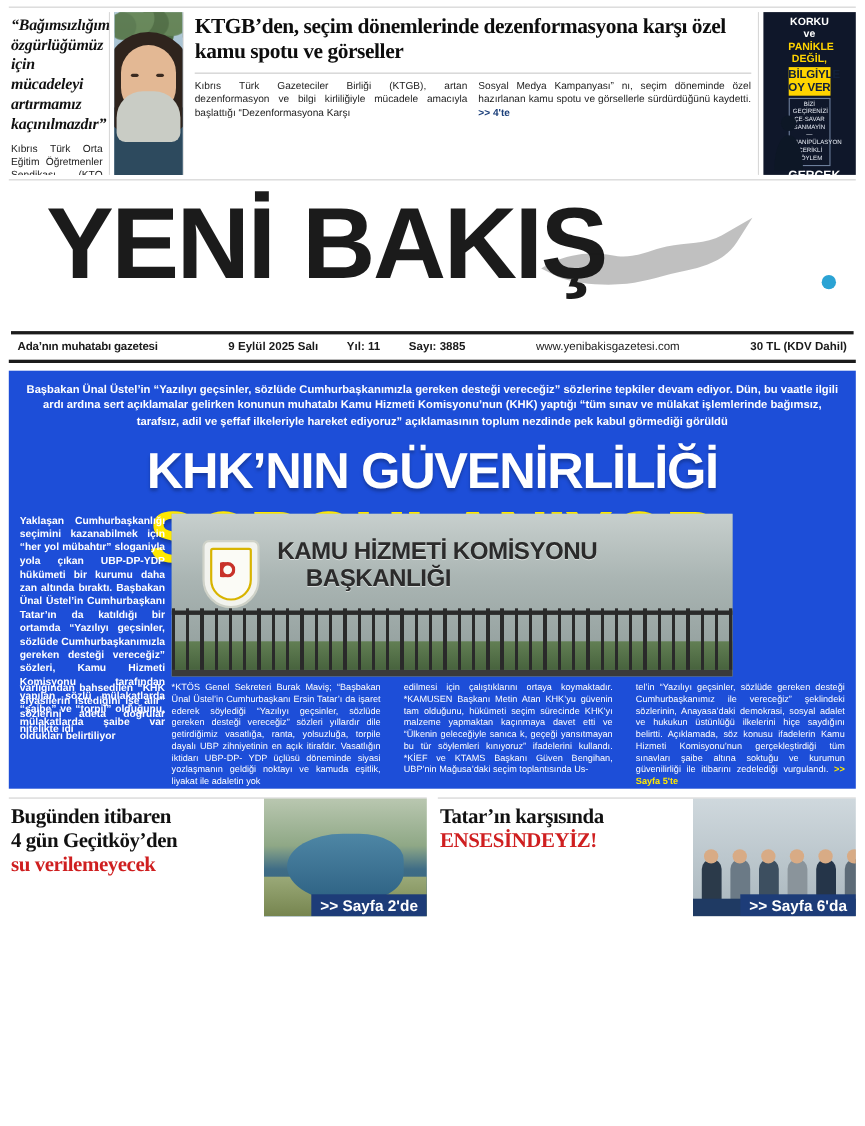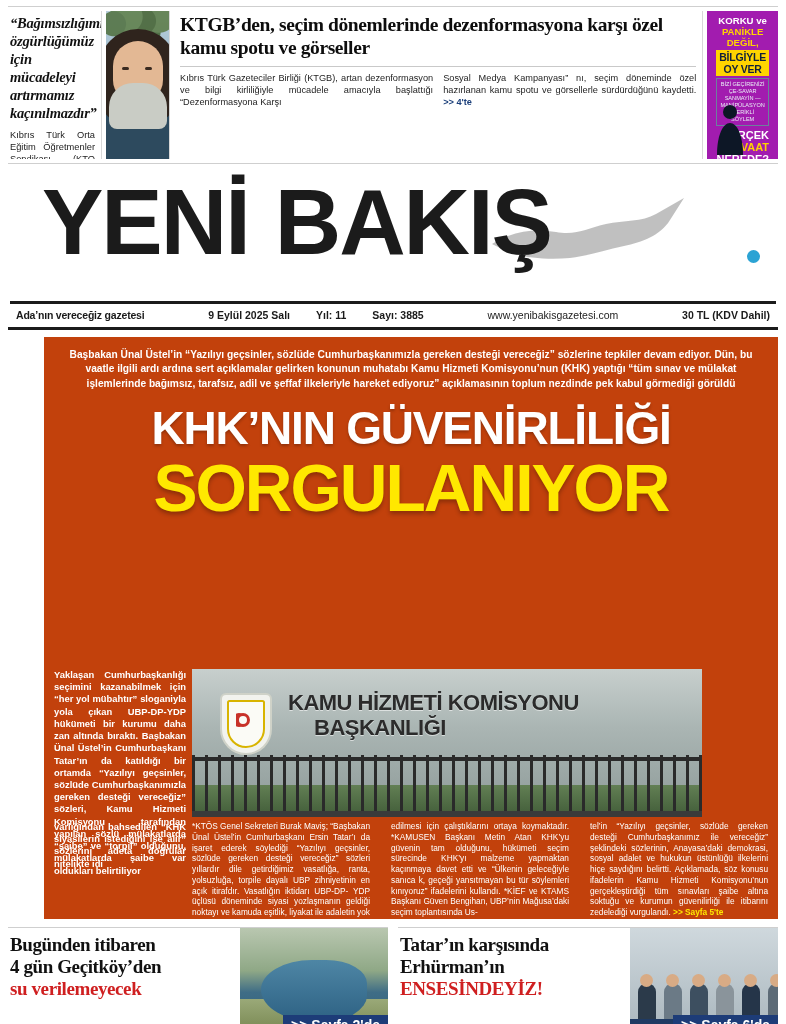--- a/index.html
+++ b/index.html
@@ -122,25 +122,25 @@
     flex: 1 1 0;
     font-size: 9.2px;
     line-height: 1.32;
     color: #1d1d1d;
     text-align: justify;
   }
   .ts-main .cols .more { color:#1b3f7a; font-weight:bold; }
 
   .ts-ad {
     width: 126px;
-    background: #a21caf;
+    background: #0f172a;
     color: #fff;
     position: relative;
     overflow: hidden;
-    padding: 4px 9px;
+    padding: 4px 23px;
   }
   .ts-ad .ad-t1 { font-size: 9.6px; font-weight: bold; text-align:center; line-height:1.15; color:#ffffff; }
   .ts-ad .ad-t1 .y { color:#ffd400; }
   .ts-ad .ad-band {
     margin: 2px 0;
     background:#ffd400; color:#11203a;
     font-size:10.5px; font-weight:bold; text-align:center; padding:1px 0;
     letter-spacing:-0.2px;
   }
   .ts-ad .ad-small {
@@ -196,25 +196,24 @@
     border-bottom: 3px solid #1b1b1b;
   }
   .infobar .left { font-weight: bold; letter-spacing:-0.2px; }
   .infobar .mid { display:flex; gap: 26px; font-weight:bold;align-items:center; }
   .infobar .site { color:#222; }
   .infobar .price { font-weight:bold; }
 
   
   .hero {
     margin-top: 7px;
-    background: #c2410c;
-    position: relative;
-    height: 582px;
+    background: #1d4ed8;
+    position: relative;
+    height: 380px;
     overflow: hidden;
-    margin-left: 36px;
   }
   .hero .kicker {
     color: #ffffff;
     font-size: 10.2px;
     line-height: 1.42;
     text-align: center;
     padding: 11px 14px 6px 14px;
     font-weight: bold;
   }
   .hero .h1 {
@@ -436,21 +435,21 @@
       <span>YENİ</span><span class="gap"></span><span>BAKIŞ</span>
     </div>
     <svg class="cy" viewBox="0 0 210 84">
       <path d="M8 52 C26 40 50 36 72 40 C92 44 104 36 122 32 C140 28 158 30 172 22 L200 6 L186 28 C176 44 158 50 140 54 C120 58 104 64 86 66 C64 68 40 66 24 60 Z" fill="#1b1b1b" opacity="0.5"></path>
     </svg>
     <div class="dot"></div>
   </div>
   <div class="mast-rule-top"></div>
 
   <div class="infobar">
-    <div class="left">Ada’nın vereceğiz gazetesi</div>
+    <div class="left">Ada’nın muhatabı gazetesi</div>
     <div class="mid">
       <span>9 Eylül 2025 Salı</span>
       <span>Yıl: 11</span>
       <span>Sayı: 3885</span>
     </div>
     <div class="site">www.yenibakisgazetesi.com</div>
     <div class="price">30 TL (KDV Dahil)</div>
   </div>
 
   <div class="hero">
@@ -504,21 +503,20 @@
       <div class="pic pic-dam">
         <div class="land"></div>
         <div class="water"></div>
         <div class="tag">&gt;&gt; Sayfa 2'de</div>
       </div>
     </div>
 
     <div class="promo">
       <div class="txt">
         <span class="l">Tatar’ın karşısında</span>
-        <span class="l">Erhürman’ın</span>
         <span class="l red">ENSESİNDEYİZ!</span>
       </div>
       <div class="pic pic-group">
         <div class="person" style="left:8px;background:#2b3a4a"></div>
         <div class="head" style="left:10px;bottom:48px"></div>
         <div class="person" style="left:34px;background:#6b7a86"></div>
         <div class="head" style="left:36px;bottom:48px"></div>
         <div class="person" style="left:60px;background:#3d4f60"></div>
         <div class="head" style="left:62px;bottom:48px"></div>
         <div class="person" style="left:86px;background:#8a949b"></div>

